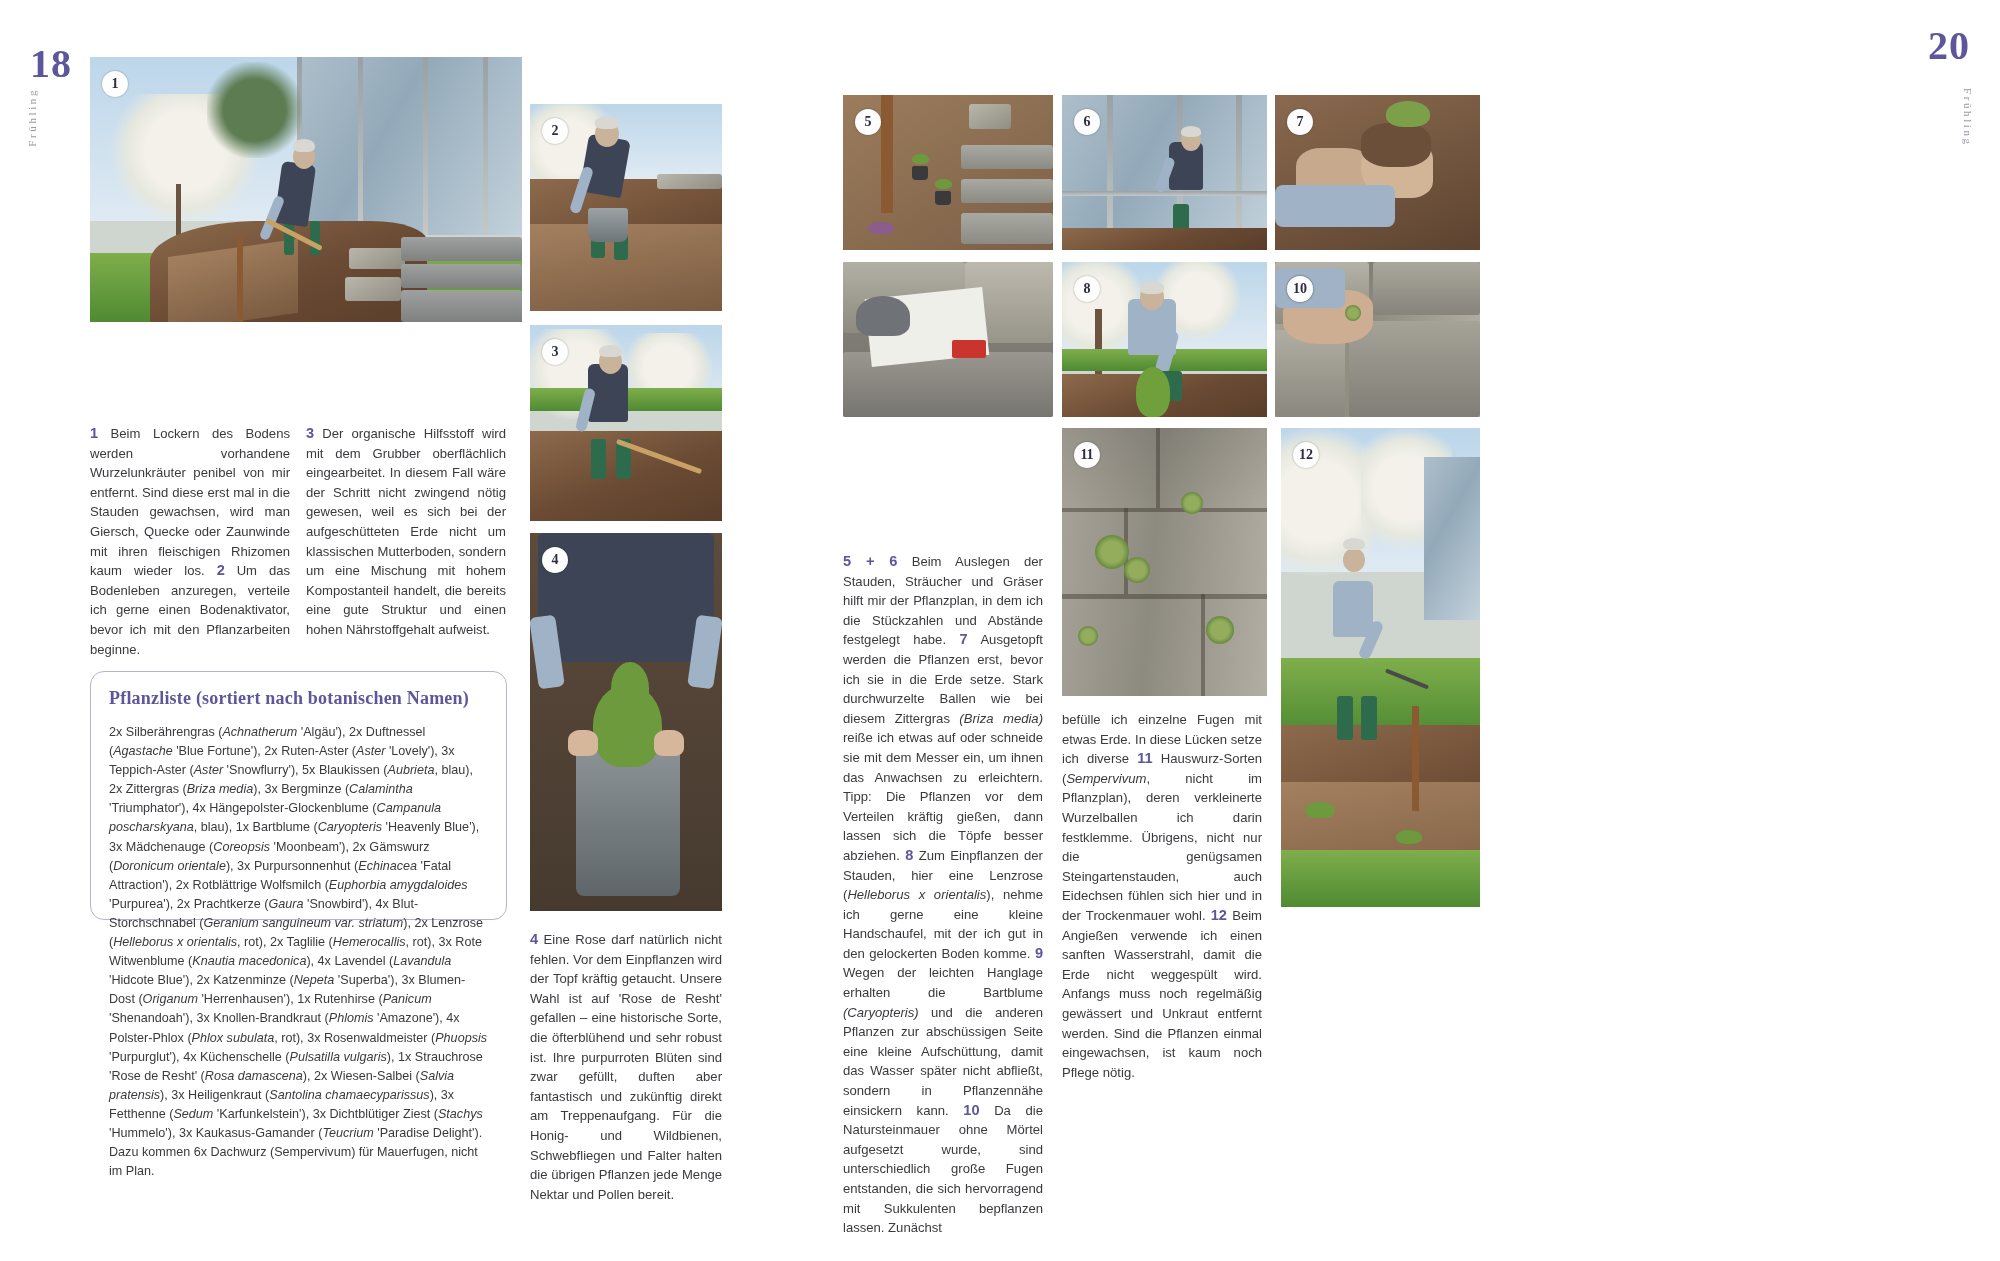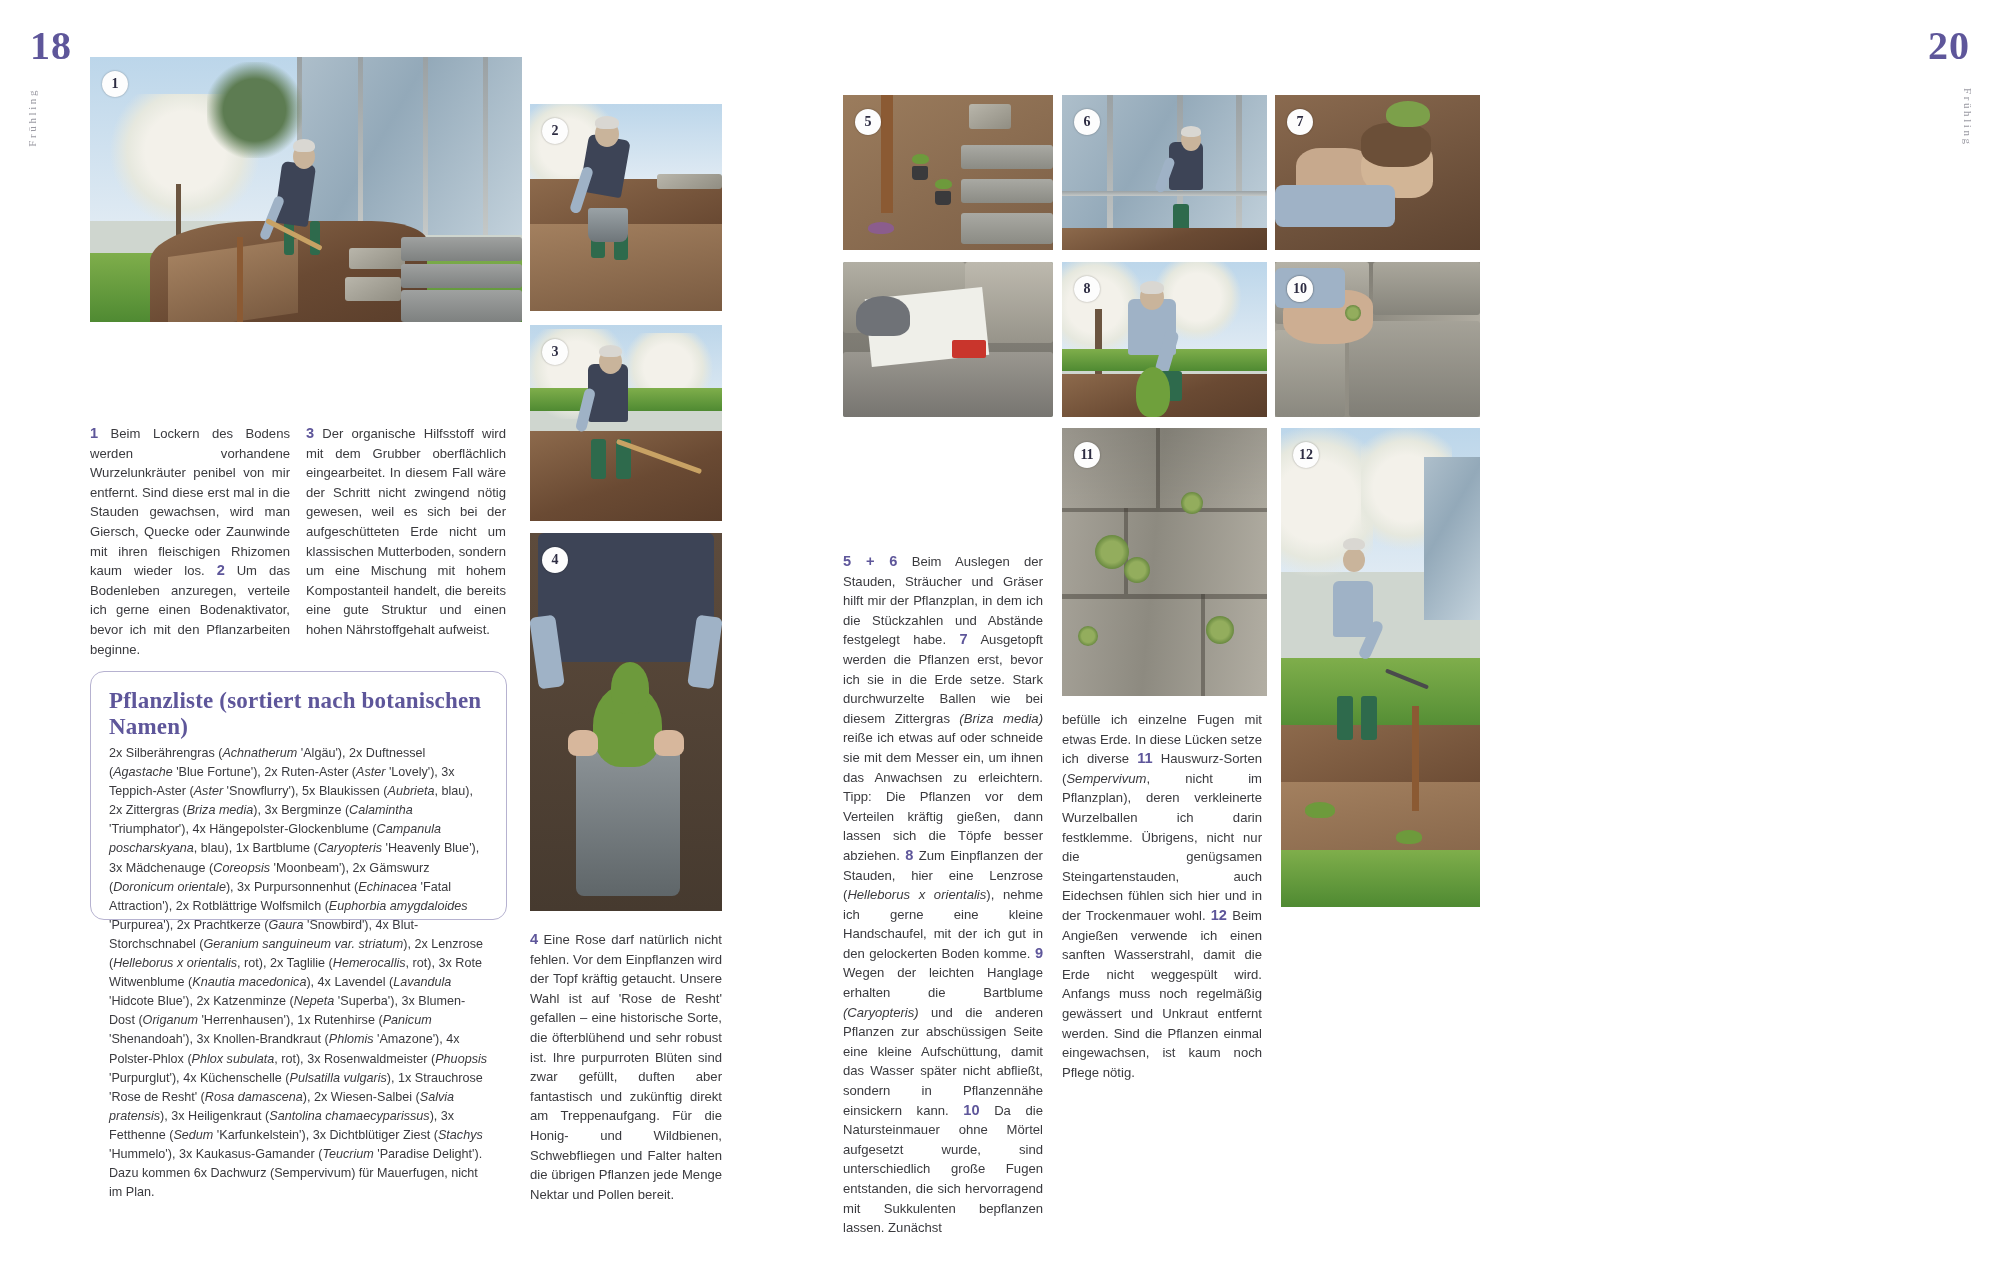--- a/index.html
+++ b/index.html
@@ -11,21 +11,21 @@
   }
   .page-left, .page-right{position:absolute;top:0;height:1261px;background:#fff;}
   .page-left{left:0;width:1000px;}
   .page-right{left:1000px;width:1000px;}
 
   
   .folio{
     position:absolute;font-family:"Liberation Serif",serif;
     font-size:40px;font-weight:700;color:#5e569a;letter-spacing:1px;
   }
-  .folio-left{left:30px;top:22px;}
+  .folio-left{left:30px;top:40px;}
   .folio-right{right:30px;top:22px;}
 
   .chapter-tab{
     position:absolute;font-family:"Liberation Serif",serif;font-size:11px;
     color:#9b9aa3;letter-spacing:2.6px;
     writing-mode:vertical-rl;
   }
   .chapter-left{left:26px;top:88px;transform:rotate(180deg);}
   .chapter-right{right:26px;top:88px;}
 
@@ -73,22 +73,22 @@
   }
   .col .num{color:#5e569a;font-weight:700;font-size:14.6px;}
   .col i{font-style:italic;}
 
   
   .plantbox{
     position:absolute;border:1.5px solid #b6b2d0;border-radius:14px;
     padding:16px 18px 18px 18px;box-sizing:border-box;background:#fff;
   }
   .plantbox h3{
-    margin:0 0 4px 0;font-family:"Liberation Serif",serif;font-weight:700;
-    font-size:23px;color:#5e569a;letter-spacing:.2px;
+    margin:0 0 14px 0;font-family:"Liberation Serif",serif;font-weight:700;
+    font-size:18px;color:#5e569a;letter-spacing:.2px;
   }
   .plantbox .body{font-size:12.6px;line-height:19.1px;color:#3a3a3e;text-align:left;}
   .plantbox .body i{font-style:italic;}
 </style>
 </head>
 <body>
 
 <div class="spread">
 
   <div class="page-left">

